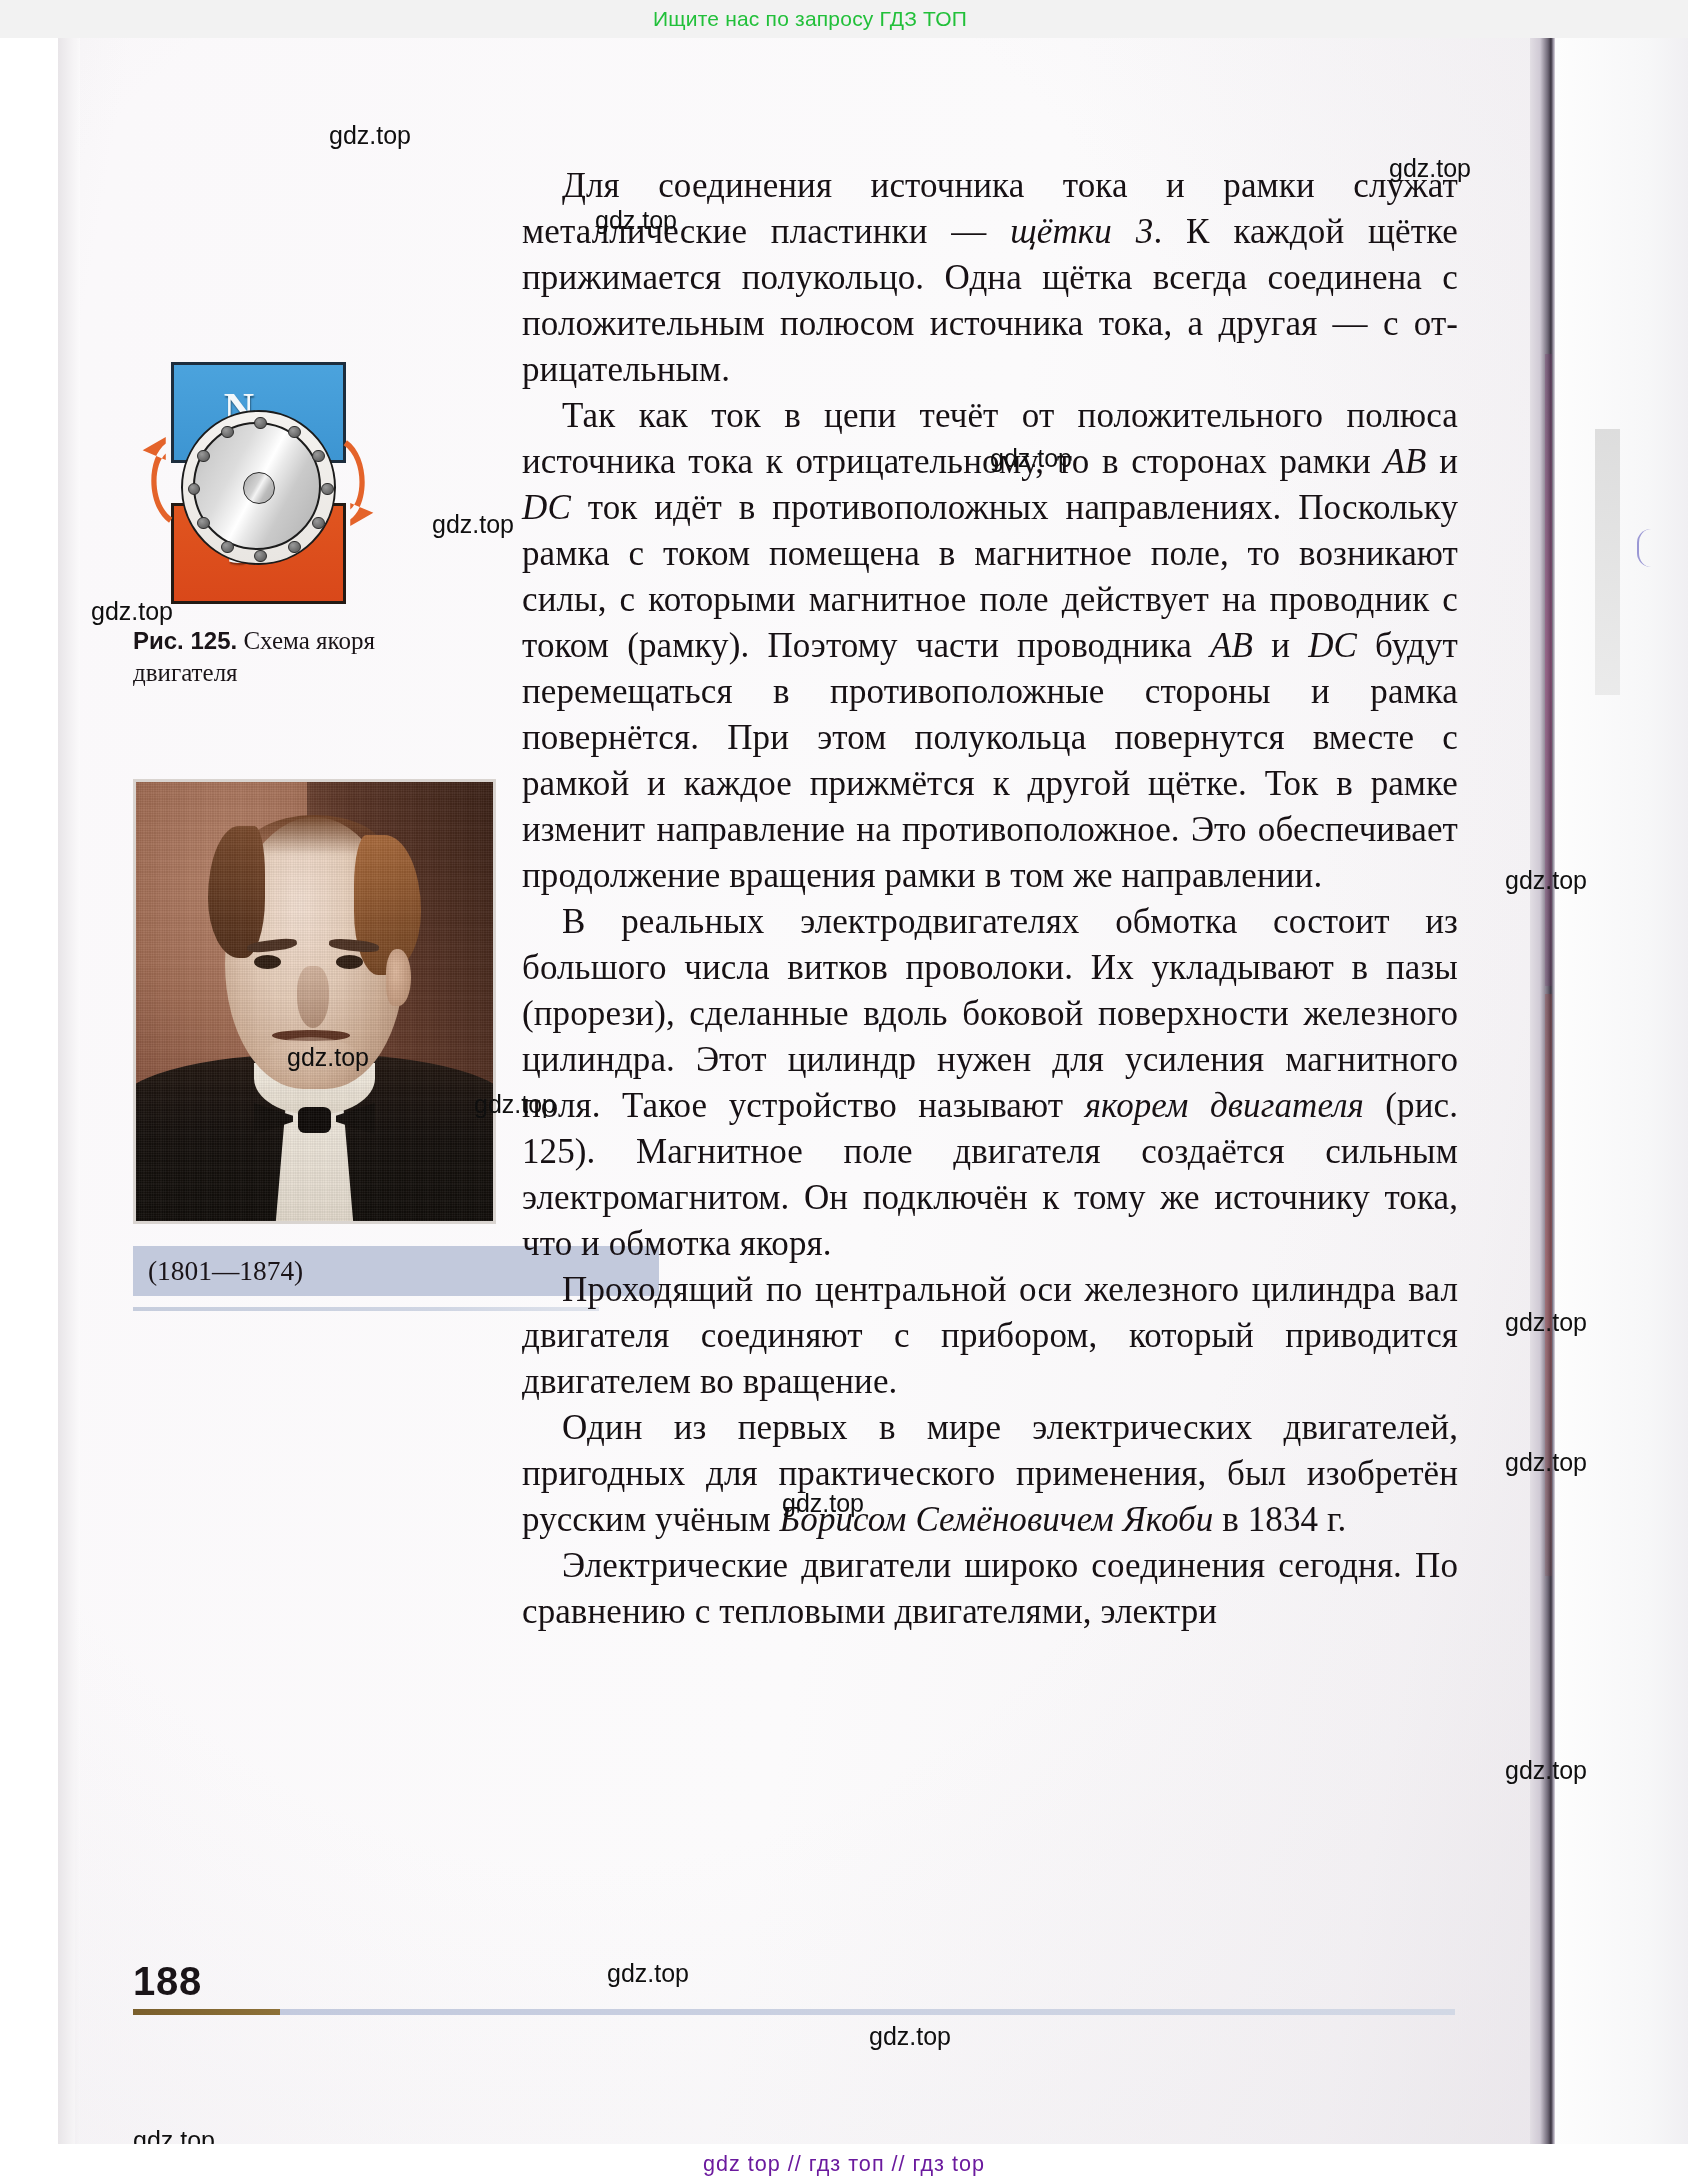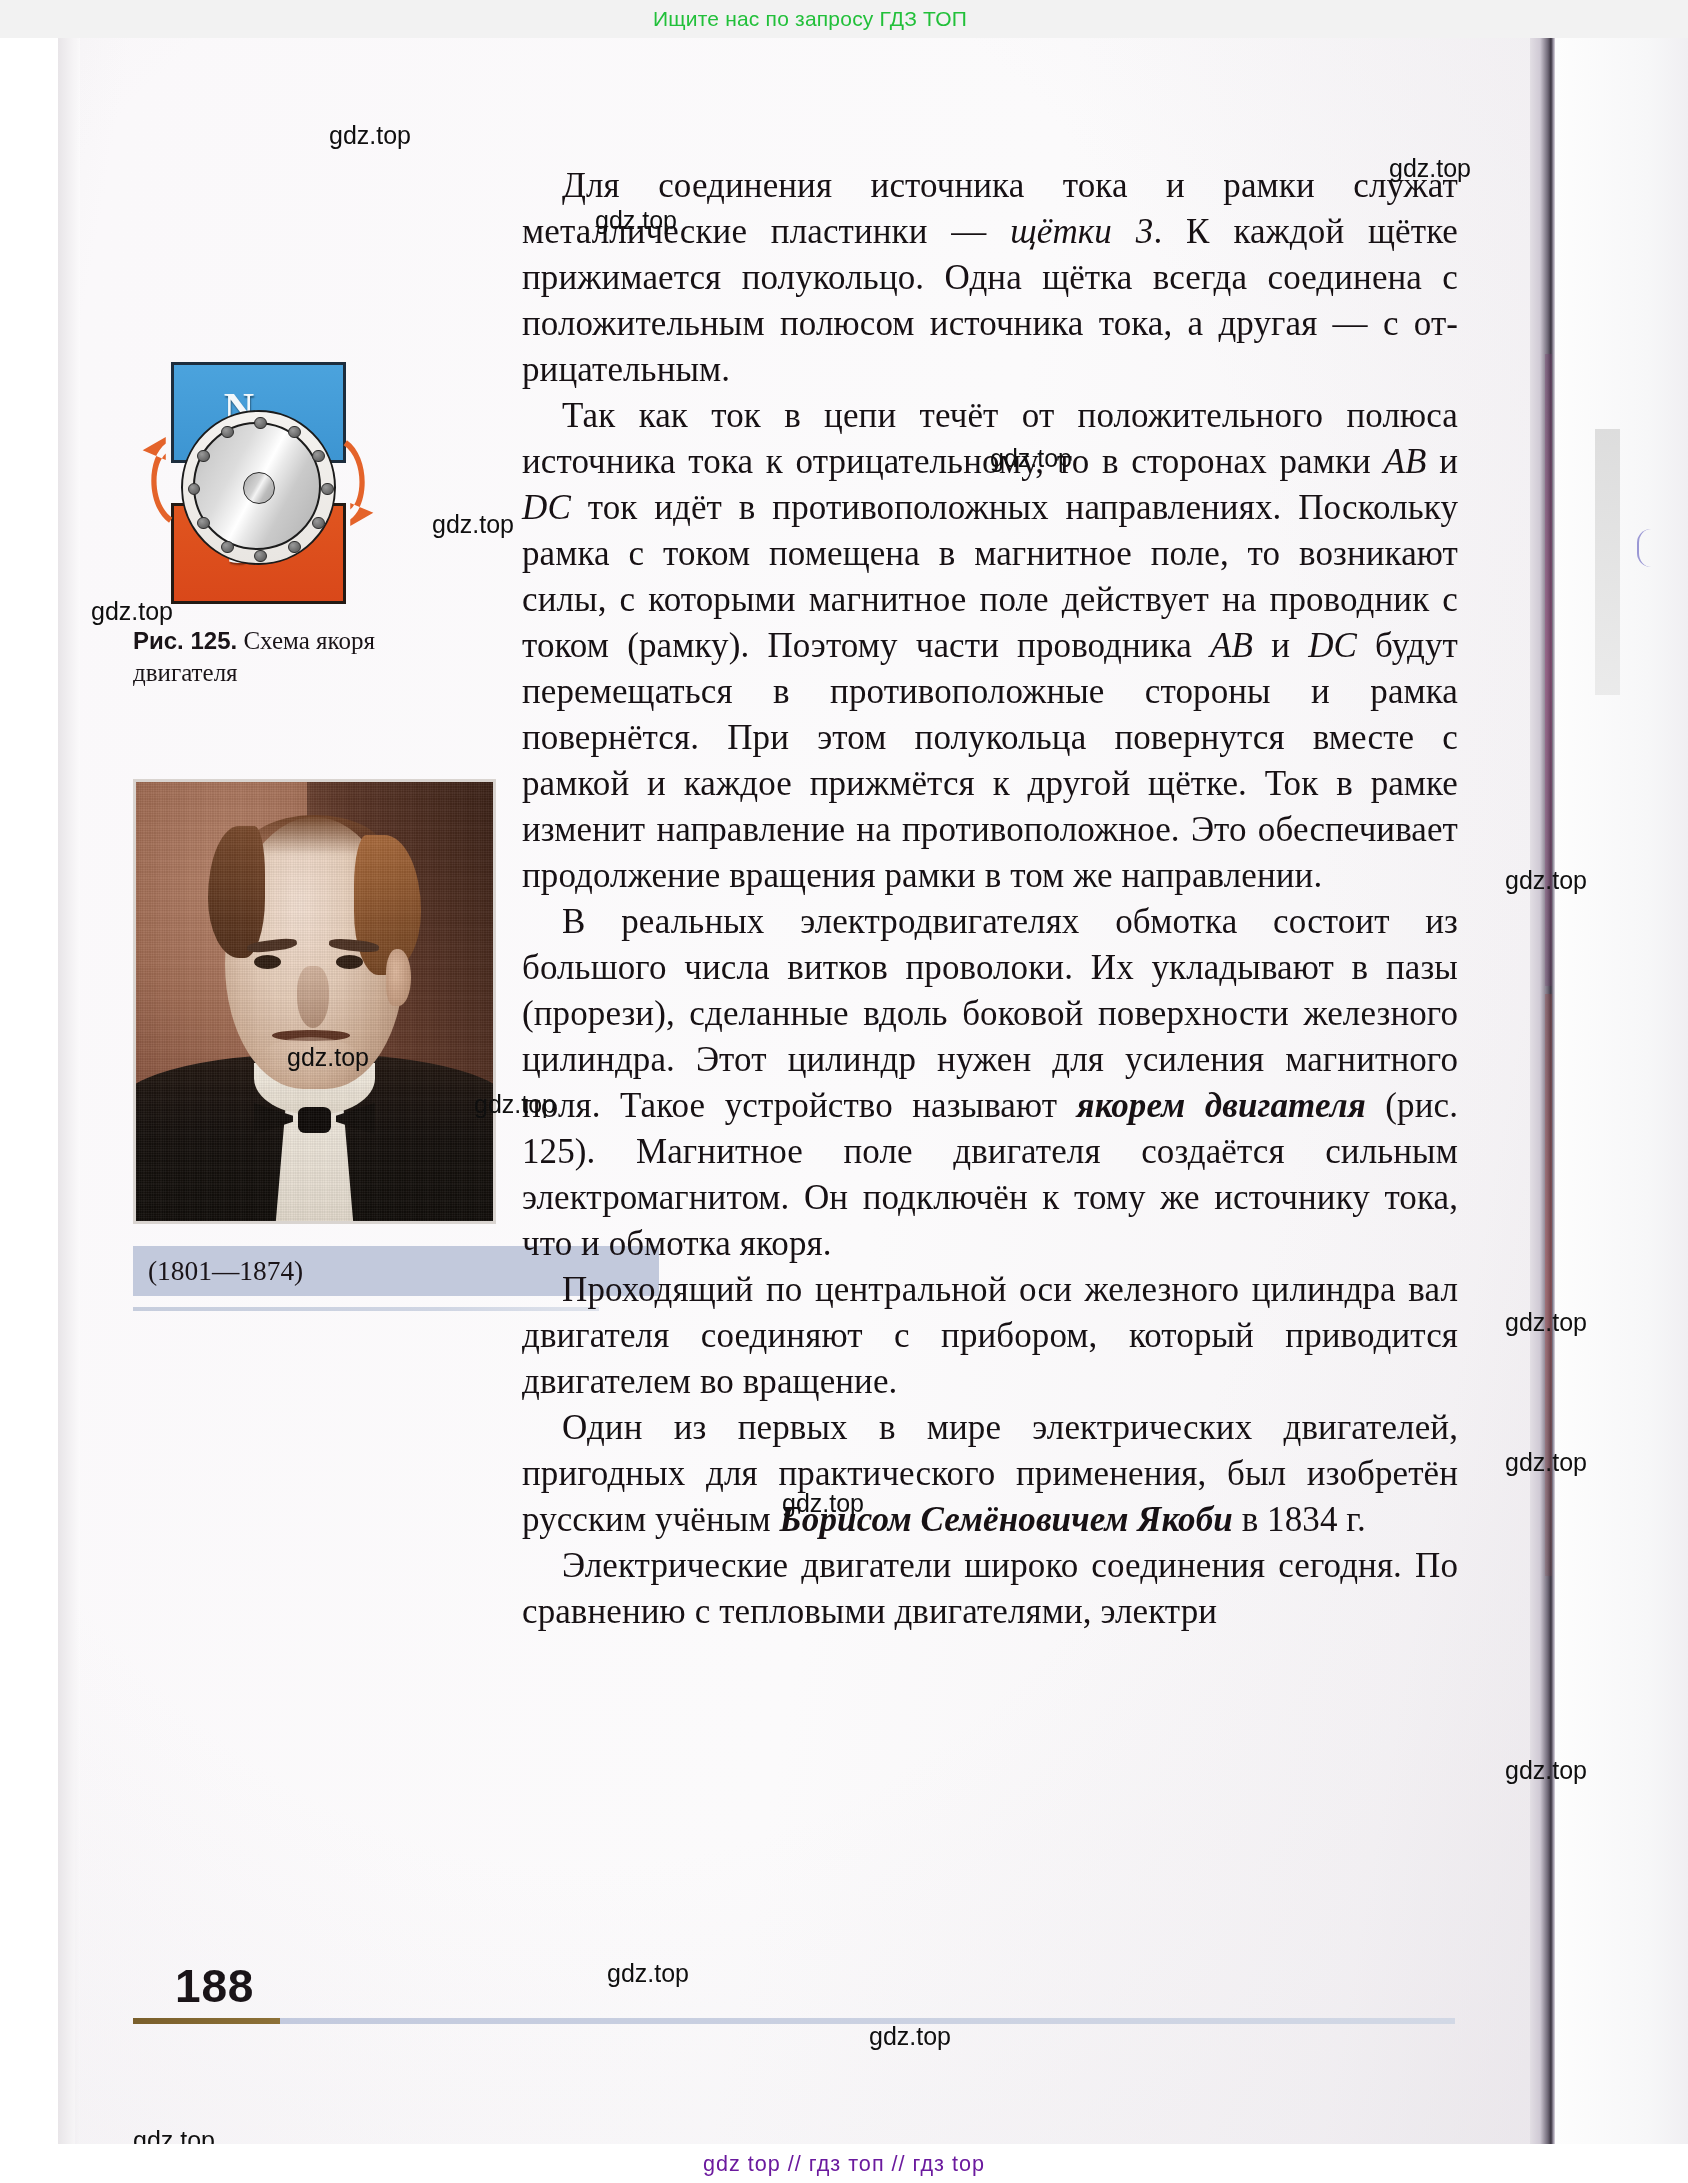--- a/index.html
+++ b/index.html
@@ -128,21 +128,21 @@
     font-size: 35px;
     line-height: 46px;
     color: #171114;
     text-align: justify;
     text-indent: 40px;
     hyphens: manual;
     letter-spacing: 0.1px;
   }
   .body-text p + p { margin-top: 0px; }
   .body-text i { font-style: italic; }
-  .body-text b { font-weight: bold; font-style: italic; }
+  .body-text b { font-weight: normal; font-style: italic; }
   .body-text .mathit { font-style: italic; }
 
   
   .figure-wrap { position: relative; width: 333px; }
   .fig125 {
     position: relative;
     width: 215px; height: 241px;
     margin-left: 18.3px;
   }
   .magnet-n {
@@ -371,25 +371,24 @@
 
   
   .page-footer {
     position:absolute;
     left:133px; top:1921px;
     width:1322px;
   }
   .page-number {
     font-family:"Liberation Sans", sans-serif;
     font-weight:bold;
-    font-size:46px;
+    font-size:40px;
     color:#1a1418;
     letter-spacing:0.8px;
     margin-bottom:5px;
-    margin-left:42px;
   }
   .footer-rule { display:flex; height:5.8px; }
   .footer-rule .brown { width:147px; background: linear-gradient(90deg,#7a5f2c,#8d7138); }
   .footer-rule .blue  { flex:1; background: linear-gradient(90deg,#c3cade,#d2d8e5); }
 
   
   .wm {
     position:absolute;
     font-family:"Liberation Sans", sans-serif;
     font-size:25px;

